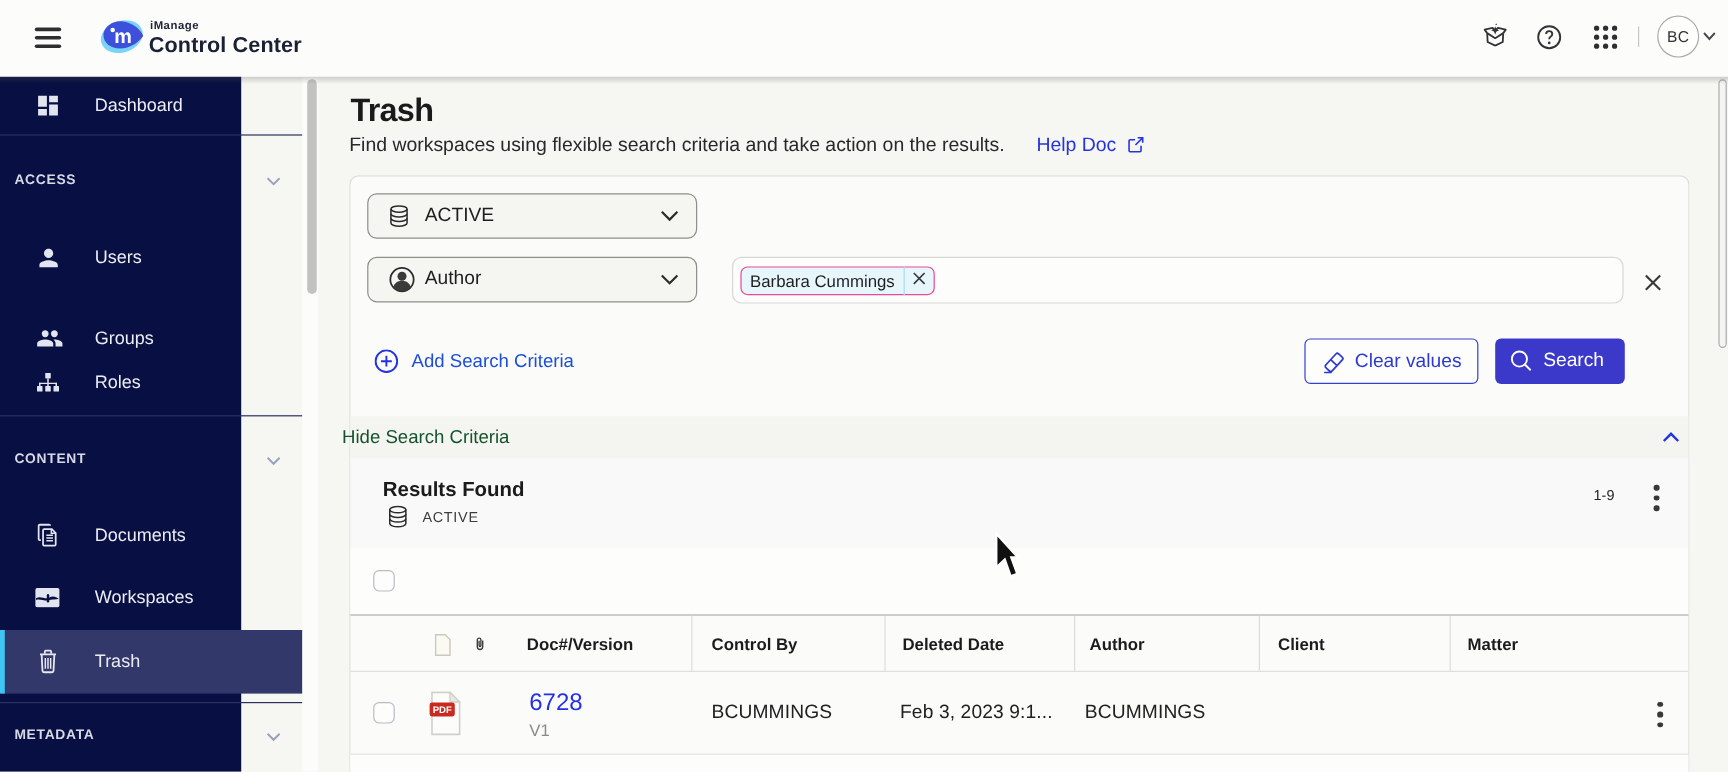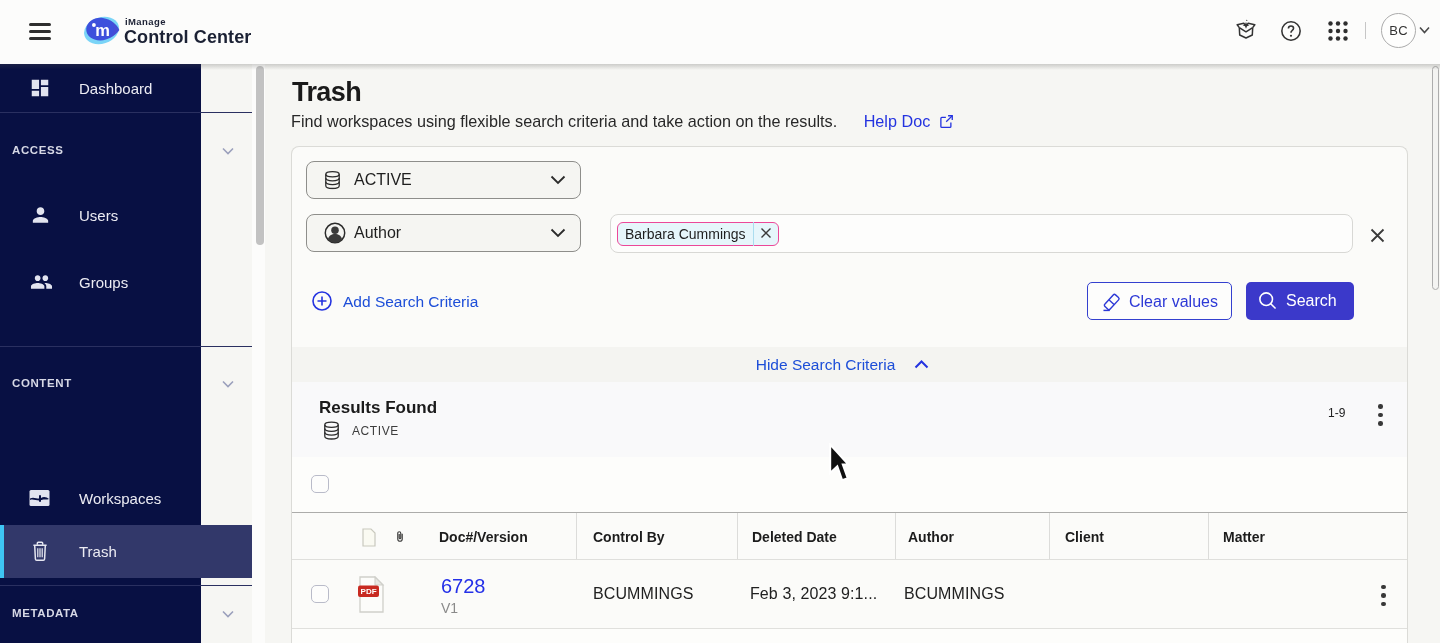--- a/index.html
+++ b/index.html
@@ -42,21 +42,21 @@
 #input { position:absolute; left:610px; top:214px; width:743px; height:39px; background:#FDFDFC; border:1px solid #D8D8D5; border-radius:8px; }
 #chip { position:absolute; left:6px; top:7px; height:24px; background:#E6F6FB; border:1px solid #ec4899; border-radius:6px; display:flex; align-items:center; }
 #chip .ctxt { padding:0 7px; font-size:14px; color:#1E1E1E; }
 #chip .cdiv { width:1px; height:24px; background:#ABDDEF; }
 #chip .cx { width:24px; text-align:center; }
 
 #addlink { position:absolute; left:343px; top:293px; color:#1d4ed8; font-size:15.5px; }
 #btnclear { position:absolute; left:1087px; top:282px; width:145px; height:38px; border:1.5px solid #3440CF; border-radius:5px; background:#FDFDFC; color:#2D39D6; font-size:16px; }
 #btnsearch { position:absolute; left:1246px; top:282px; width:108px; height:38px; border-radius:5px; background:#3B39CA; color:#FFFFFF; font-size:16px; }
 #hideband { position:absolute; left:292px; top:347px; width:1115px; height:35px; background:#F4F4F1; }
-#hideband .inner { position:absolute; left:-7px; top:0; width:100%; height:100%; display:flex; align-items:center; justify-content:center; gap:19px; color:#1d4ed8; font-size:15.5px; }
+#hideband .inner { position:absolute; left:-7px; top:0; width:100%; height:100%; display:flex; align-items:center; justify-content:space-between; gap:19px; color:#14532d; font-size:15.5px; }
 
 #resfound { position:absolute; left:319px; top:398px; font-size:17px; font-weight:700; color:#1B1B1B; }
 #resactive { position:absolute; left:352px; top:424px; font-size:12px; letter-spacing:0.6px; color:#3D3D3D; }
 #pg { position:absolute; left:1328px; top:406px; font-size:12px; color:#222; }
 
 .cb { position:absolute; width:18px; height:18px; border:1.5px solid #B9BBC9; border-radius:5px; background:#FDFDFC; }
 
 #thead-top { position:absolute; left:292px; top:512px; width:1115px; height:1px; background:#ACACAA; }
 #thead-bot { position:absolute; left:292px; top:559px; width:1115px; height:1px; background:#DFDFDC; }
 #row-bot { position:absolute; left:292px; top:628px; width:1115px; height:1px; background:#E0E0DD; }
@@ -140,27 +140,48 @@
         <path d="M12 12c2.21 0 4-1.79 4-4s-1.79-4-4-4-4 1.79-4 4 1.79 4 4 4zm0 2c-2.67 0-8 1.34-8 4v2h16v-2c0-2.66-5.33-4-8-4z"></path>
       </svg>
     <span class="txt">Users</span>
   </div>
   <div class="sb-item" style="top:192px; height:52px;">
     <svg width="25" height="23" viewBox="0 0 24 24" fill="#E2E4EF">
         <path d="M16 11c1.66 0 2.99-1.34 2.99-3S17.66 5 16 5c-1.66 0-3 1.34-3 3s1.34 3 3 3zm-8 0c1.66 0 2.99-1.34 2.99-3S9.66 5 8 5C6.34 5 5 6.34 5 8s1.34 3 3 3zm0 2c-2.33 0-7 1.17-7 3.5V19h14v-2.5c0-2.33-4.67-3.5-7-3.5zm8 0c-.29 0-.62.02-.97.05 1.16.84 1.97 1.97 1.97 3.45V19h6v-2.5c0-2.33-4.67-3.5-7-3.5z"></path>
       </svg>
     <span class="txt">Groups</span>
   </div>
+  <div class="sb-item" style="top:229px; height:52px;">
+    <svg width="22" height="22" viewBox="0 0 24 24" fill="#E2E4EF">
+      <rect x="9.5" y="3" width="5" height="5" rx="0.5"></rect>
+      <rect x="2" y="15" width="5" height="5" rx="0.5"></rect>
+      <rect x="9.5" y="15" width="5" height="5" rx="0.5"></rect>
+      <rect x="17" y="15" width="5" height="5" rx="0.5"></rect>
+      <path d="M11.3 8h1.4v4h-1.4z"></path>
+      <path d="M4 12h16v1.2H4z"></path>
+      <path d="M3.8 12h1.4v3H3.8zM11.3 12h1.4v3h-1.4zM18.8 12h1.4v3h-1.4z"></path>
+    </svg>
+    <span class="txt">Roles</span>
+  </div>
   <div class="sb-div" style="top:282px;"></div>
 
   <div class="sb-sec" style="top:313px;">CONTENT</div>
   <svg class="sb-chev" style="top:316px;" width="12" height="8" viewBox="0 0 12 8" fill="none" stroke="#9BA0BC" stroke-width="1.6">
       <path d="M1 1.5 L6 6.5 L11 1.5"></path>
     </svg>
 
+  <div class="sb-item" style="top:356px; height:52px;">
+    <svg width="22" height="23" viewBox="0 0 24 24" fill="none" stroke="#E2E4EF" stroke-width="1.6">
+      <path d="M5.5 16.5 H4.5 A1 1 0 0 1 3.5 15.5 V3.5 A1 1 0 0 1 4.5 2.5 H13 A1 1 0 0 1 14 3.5"></path>
+      <path d="M8.5 6.5 H15.5 L19 10 V20.5 A1 1 0 0 1 18 21.5 H8.5 A1 1 0 0 1 7.5 20.5 V7.5 A1 1 0 0 1 8.5 6.5 Z"></path>
+      <path d="M15 6.8 V10.2 H18.7" stroke-width="1.3"></path>
+      <path d="M10.5 12 H16.5 M10.5 14.5 H16.5 M10.5 17 H16.5" stroke-width="1.3"></path>
+    </svg>
+    <span class="txt">Documents</span>
+  </div>
   <div class="sb-item" style="top:408px; height:52px;">
     <svg width="21" height="17" viewBox="0 0 21 17">
       <rect x="0.5" y="0.5" width="20" height="16" rx="1.5" fill="#E2E4EF"></rect>
       <path d="M1 9 C5 6.5 9 10.5 12 8.5 C15 6.5 18 8 20 9.5 C18 10.5 15 9.5 12.5 10.5 C9 12 4 9 1 10.5 Z" fill="#081043"></path>
       <rect x="10" y="5.5" width="2" height="7" rx="1" fill="#081043"></rect>
     </svg>
     <span class="txt">Workspaces</span>
   </div>
   <div id="trash-row"></div>
   <div id="trash-bar"></div>

